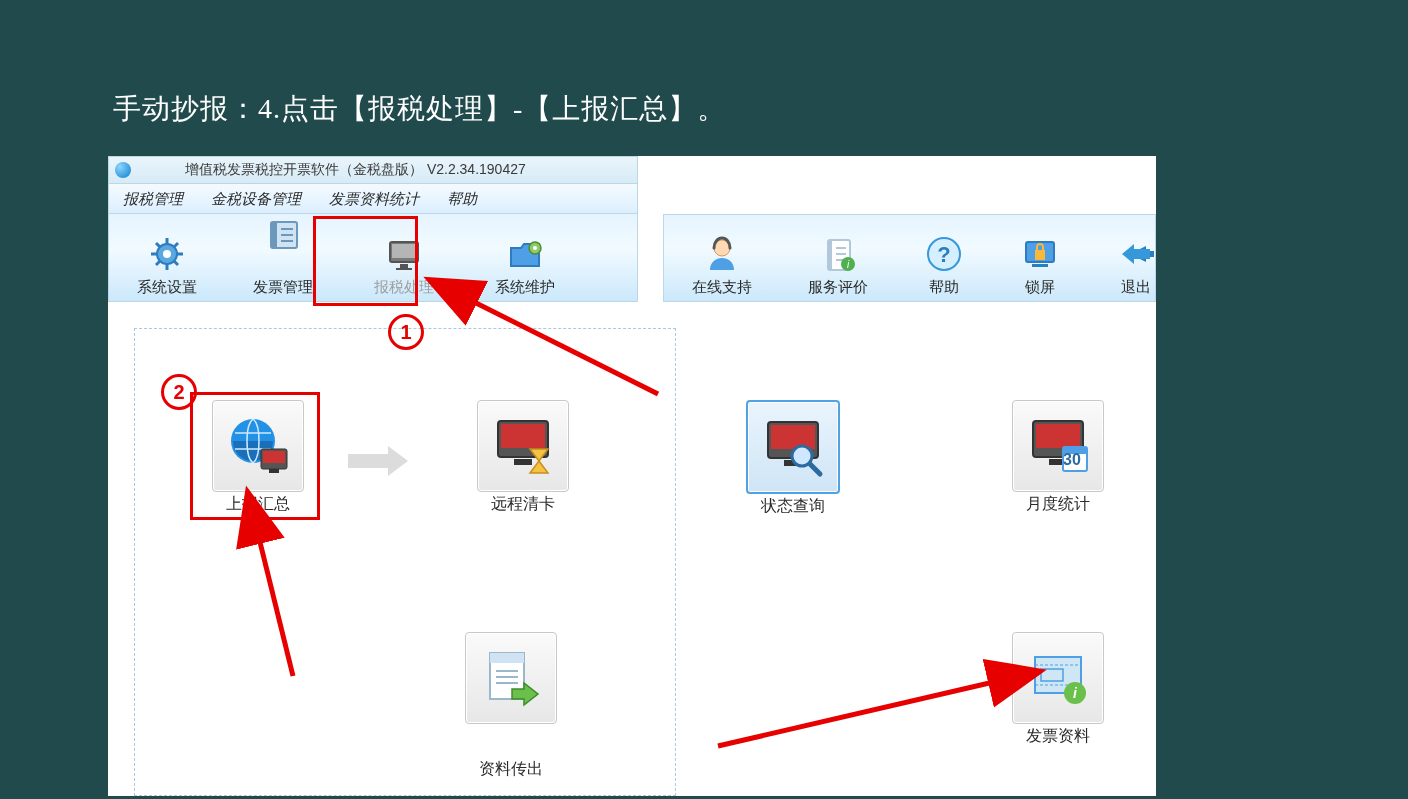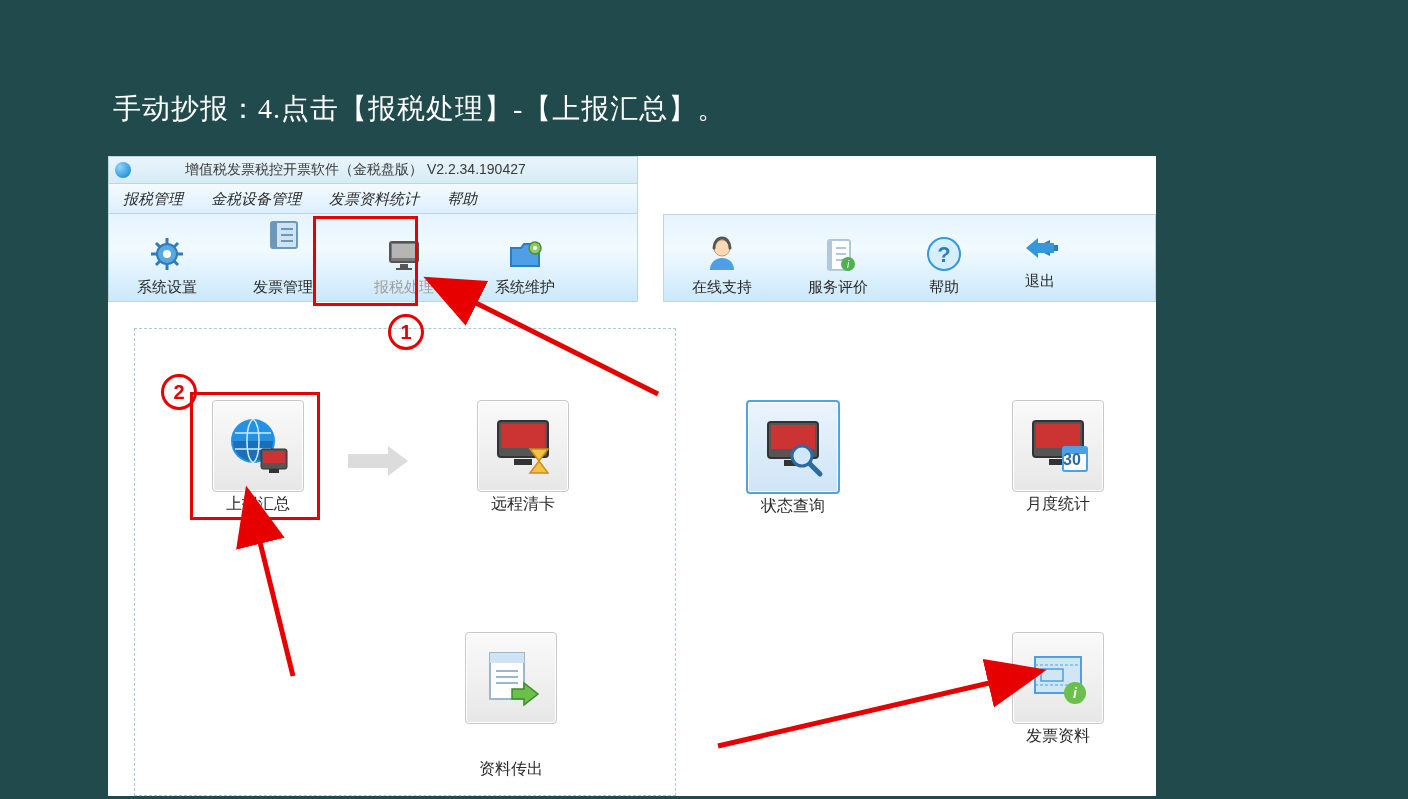--- a/index.html
+++ b/index.html
@@ -138,21 +138,32 @@
       </div>
       <div class="tb-btn" style="min-width:80px;">
         <span class="ic">
           <svg viewBox="0 0 40 40">
               <circle cx="20" cy="20" r="16" fill="#d6efff" stroke="#3498db" stroke-width="2"></circle>
               <text x="20" y="28" text-anchor="middle" fill="#2d7cc0" font-size="22" font-weight="bold">?</text>
             </svg>
         </span>
         <span>帮助</span>
       </div>
-      <div class="tb-btn" style="min-width:80px;justify-content:center;">
+      <div class="tb-btn" style="min-width:80px;">
+        <span class="ic">
+          <svg viewBox="0 0 40 40">
+              <rect x="6" y="8" width="28" height="20" rx="2" fill="#4e9fe6" stroke="#2d7cc0" stroke-width="2"></rect>
+              <rect x="15" y="16" width="10" height="10" fill="#f6b93b"></rect>
+              <path d="M17 16v-3a3 3 0 016 0v3" fill="none" stroke="#f6b93b" stroke-width="2"></path>
+              <rect x="12" y="30" width="16" height="3" fill="#2d7cc0"></rect>
+            </svg>
+        </span>
+        <span>锁屏</span>
+      </div>
+      <div class="tb-btn" style="min-width:80px;">
         <span class="ic">
           <svg viewBox="0 0 40 40">
               <path d="M30 12 L14 20 L30 28 L30 23 L38 23 L38 17 L30 17 Z" fill="#2d7cc0"></path>
               <path d="M14 20 L4 20" stroke="#2d7cc0" stroke-width="0"></path>
               <polygon points="6,20 18,10 18,15 34,15 34,25 18,25 18,30" fill="#3498db"></polygon>
             </svg>
         </span>
         <span>退出</span>
       </div>
     </div>

